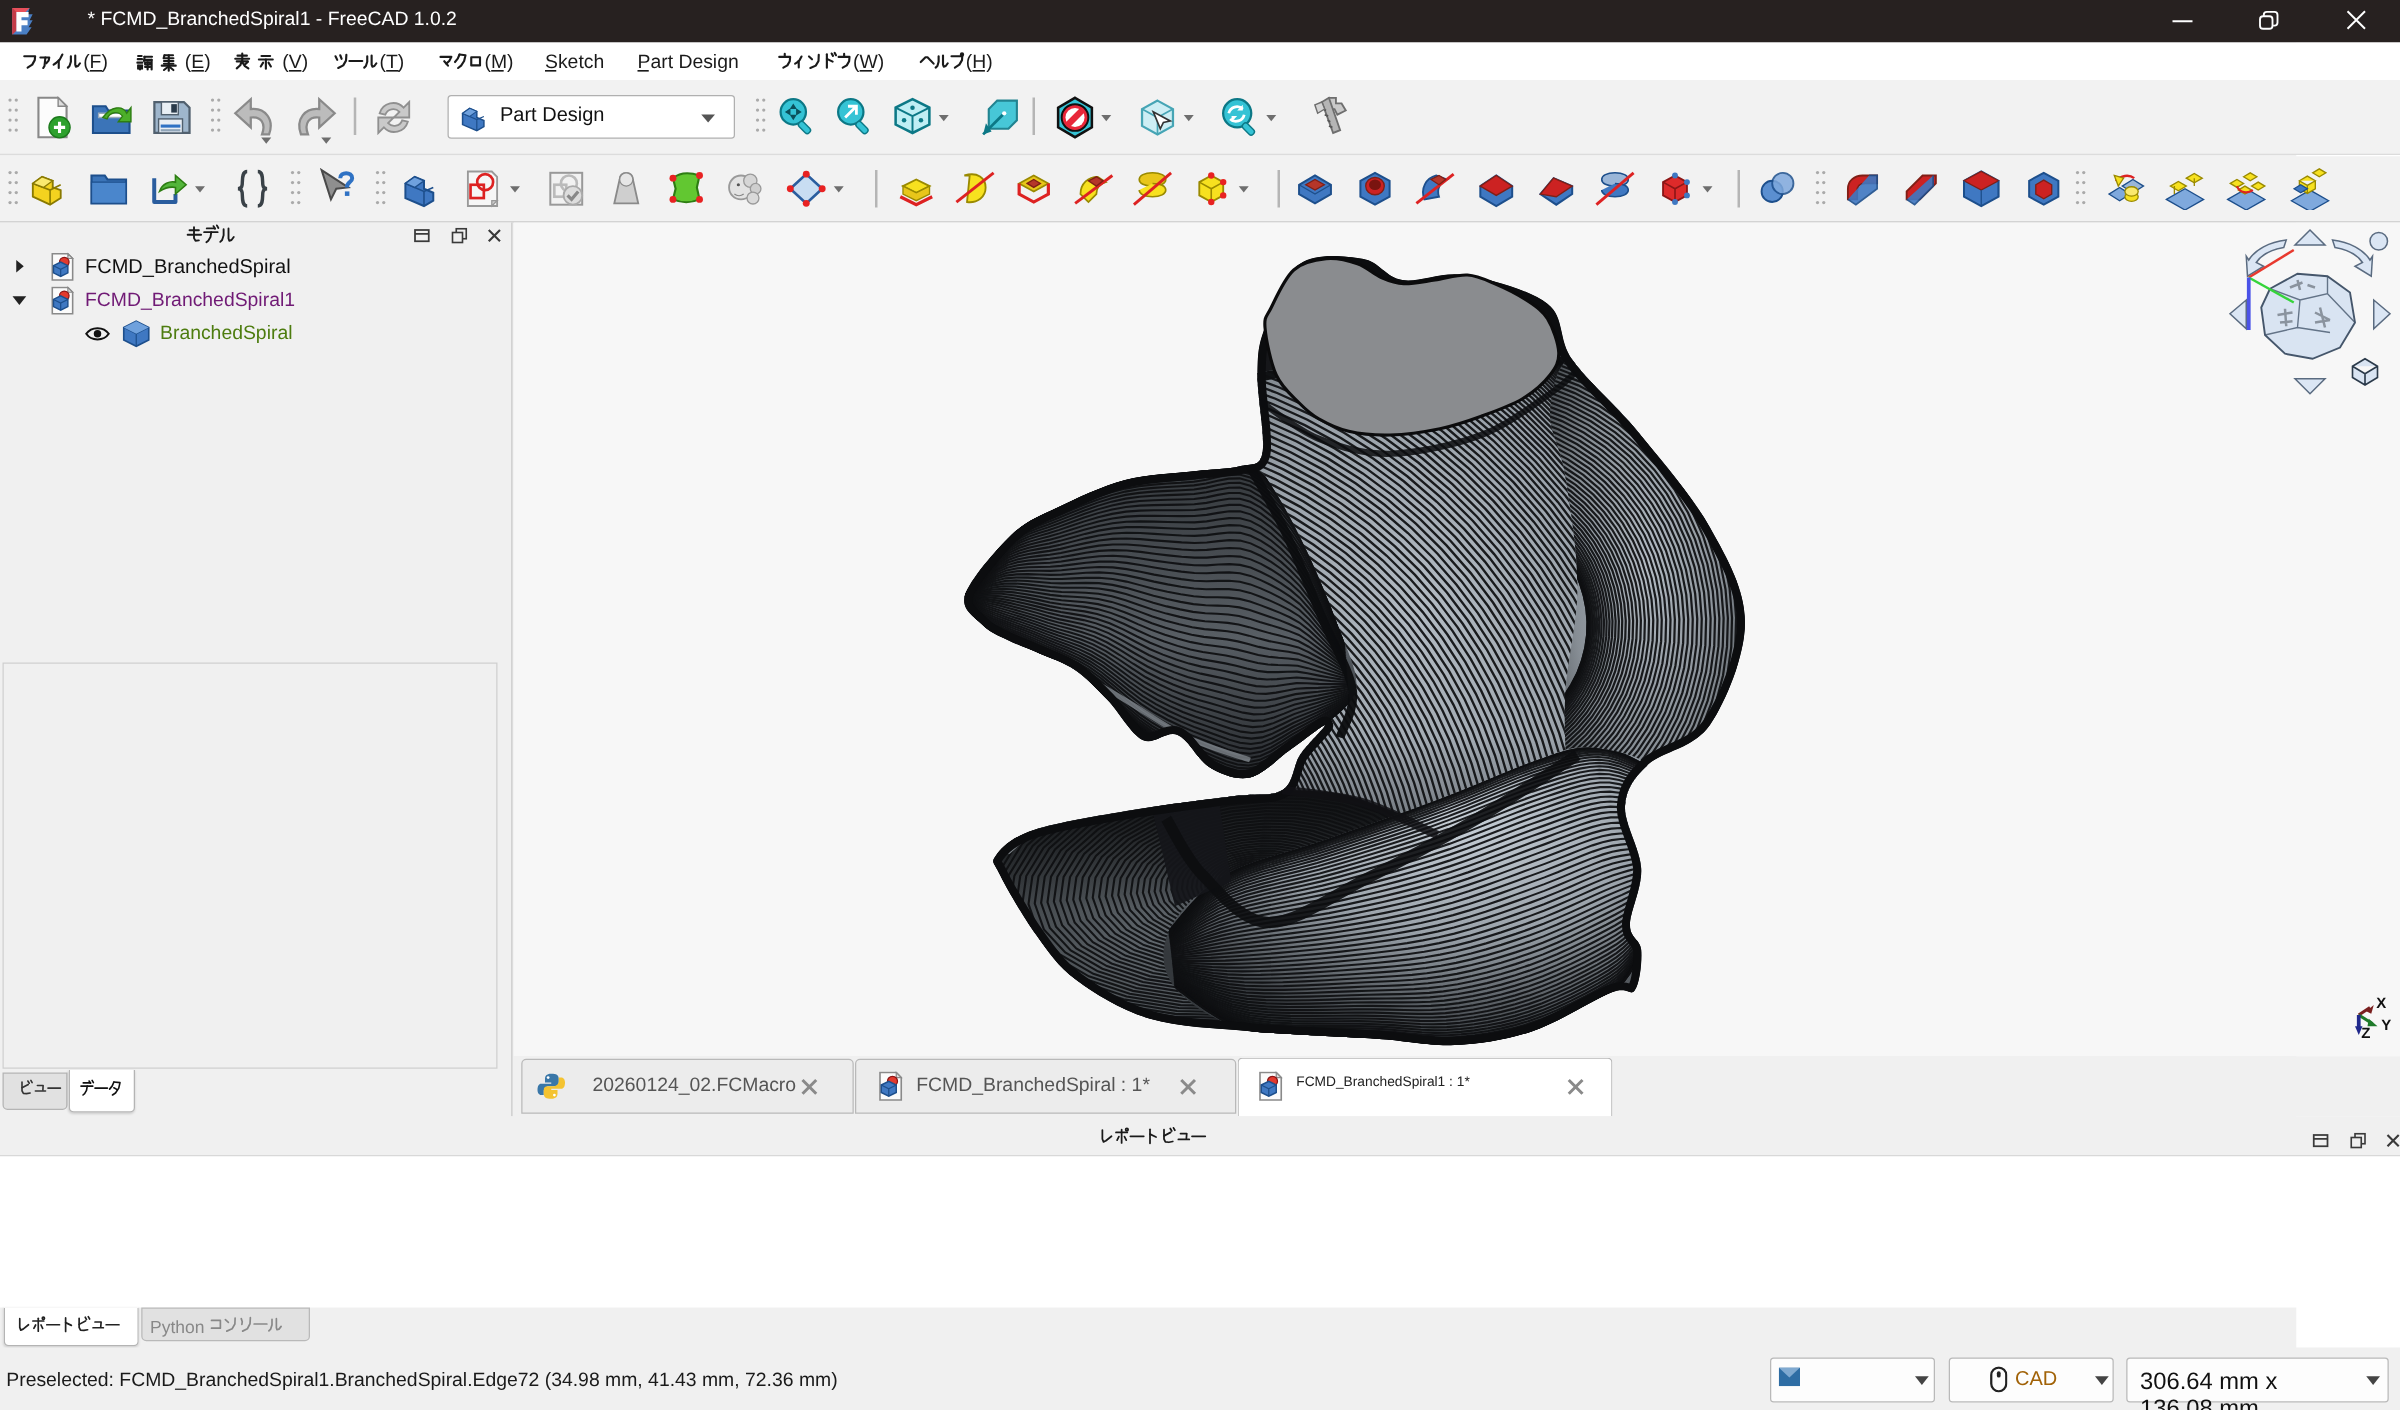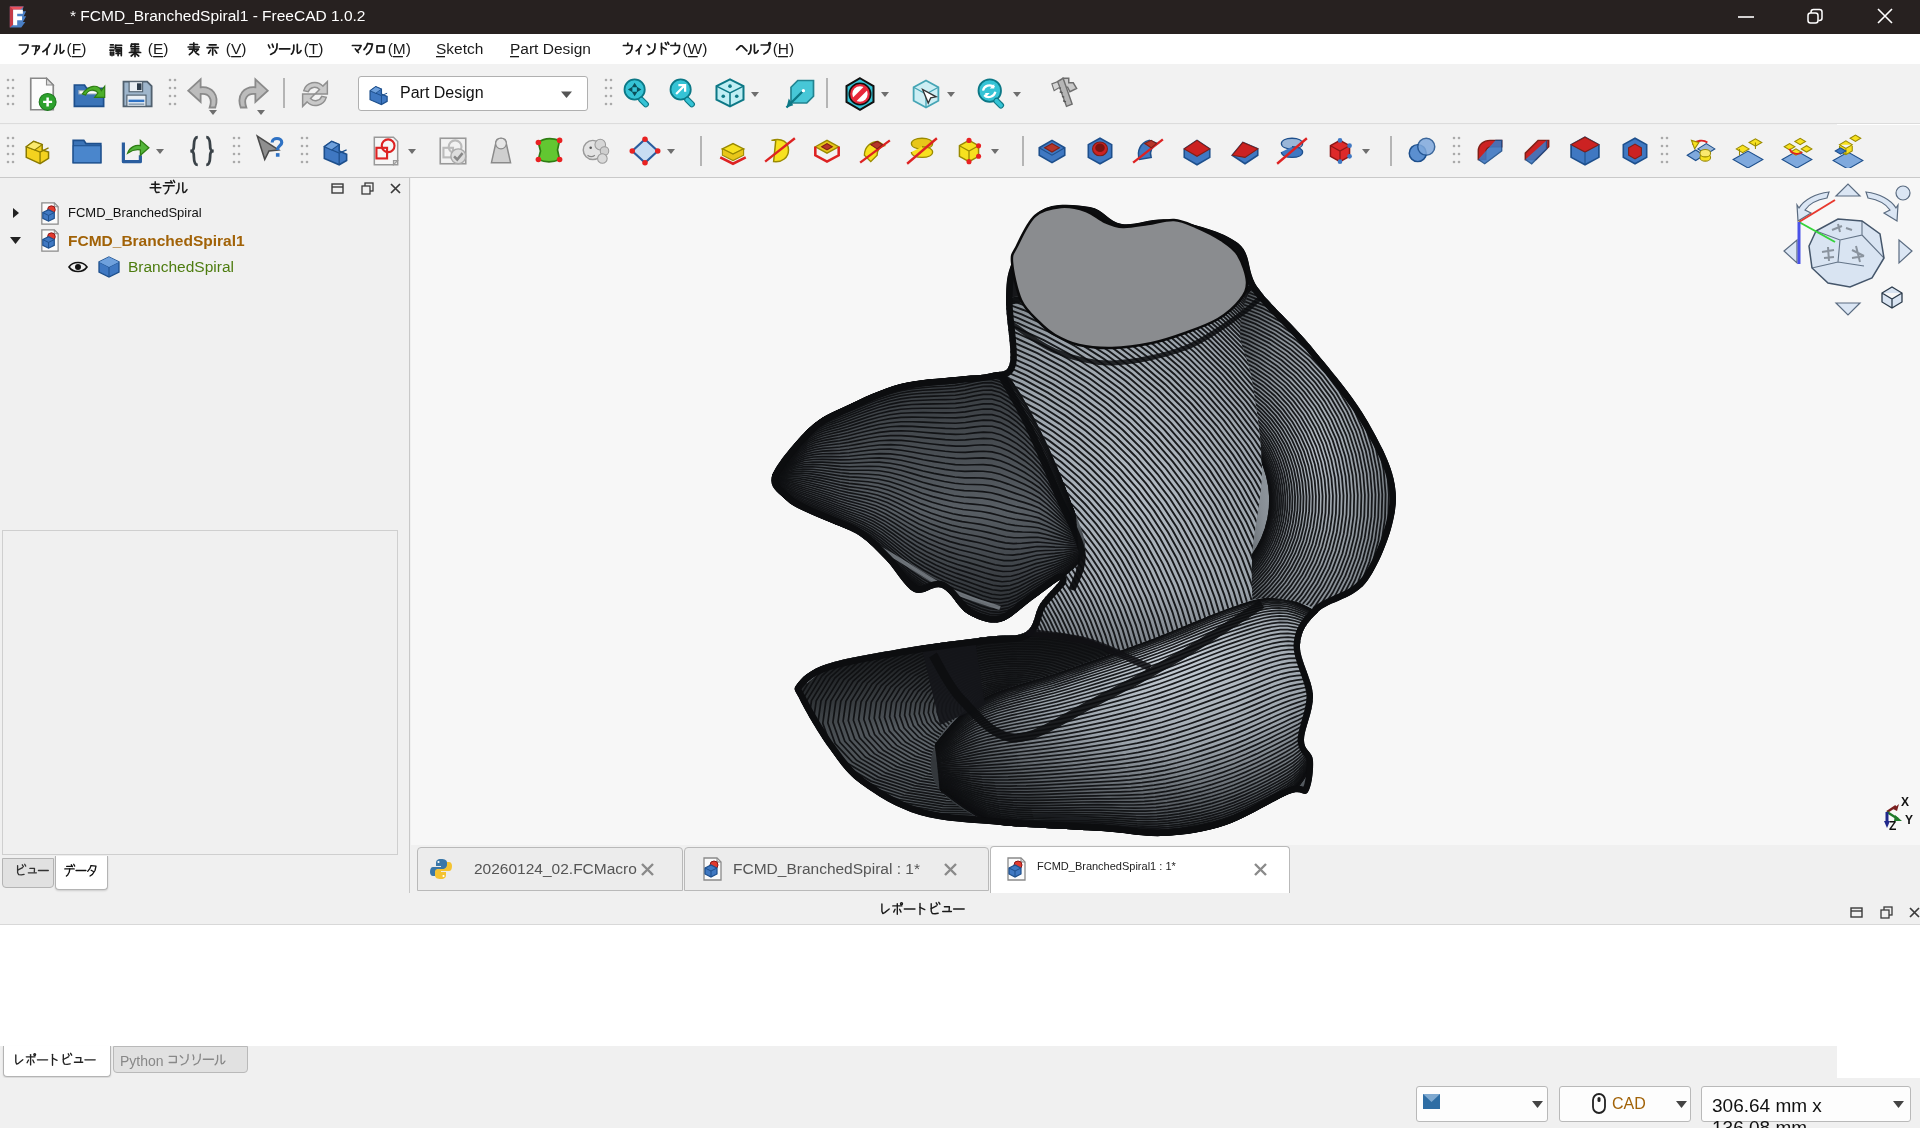--- a/index.html
+++ b/index.html
@@ -526,32 +526,32 @@
     <svg class="abs" style="left:10px;top:206px" width="12" height="14" viewBox="0 0 12 14">
       <path d="M3,2 L9,7 L3,12 Z" fill="#222"></path>
     </svg>
     <svg style="position:absolute;left:38px;top:202px" width="23" height="23" viewBox="0 0 24 24">
 <path d="M4,1 h13 l4,4 v18 h-17 z" fill="#fbfbfb" stroke="#8a8a8a" stroke-width="1.3"></path>
 <path d="M17,1 l4,4 h-4 z" fill="#ddd" stroke="#8a8a8a" stroke-width="1"></path>
 <circle cx="14" cy="8" r="4" fill="#e23a2e" stroke="#8c1616"></circle>
 <path d="M5,11 l6,-3 6,3 v6 l-6,3 -6,-3 z" fill="#3f78c2" stroke="#1d4f8c" stroke-width="1.2"></path>
 <path d="M5,11 l6,3 6,-3 M11,14 v6" stroke="#1d4f8c" fill="none"></path>
     </svg>
-    <div class="abs" style="left:68px;top:205px;font-size:13px;color:#111">FCMD_BranchedSpiral</div>
+    <div class="abs" style="left:68px;top:205px;font-size:16px;color:#111">FCMD_BranchedSpiral</div>
     <svg class="abs" style="left:8px;top:234px" width="15" height="12" viewBox="0 0 15 12">
       <path d="M2,3 L13,3 L7.5,10 Z" fill="#222"></path>
     </svg>
     <svg style="position:absolute;left:38px;top:229px" width="23" height="23" viewBox="0 0 24 24">
 <path d="M4,1 h13 l4,4 v18 h-17 z" fill="#fbfbfb" stroke="#8a8a8a" stroke-width="1.3"></path>
 <path d="M17,1 l4,4 h-4 z" fill="#ddd" stroke="#8a8a8a" stroke-width="1"></path>
 <circle cx="14" cy="8" r="4" fill="#e23a2e" stroke="#8c1616"></circle>
 <path d="M5,11 l6,-3 6,3 v6 l-6,3 -6,-3 z" fill="#3f78c2" stroke="#1d4f8c" stroke-width="1.2"></path>
 <path d="M5,11 l6,3 6,-3 M11,14 v6" stroke="#1d4f8c" fill="none"></path>
     </svg>
-    <div class="abs" style="left:68px;top:232px;font-size:15.5px;font-weight:bold;color:#a16207">FCMD_BranchedSpiral1</div>
+    <div class="abs" style="left:68px;top:232px;font-size:15.5px;font-weight:normal;color:#701a75">FCMD_BranchedSpiral1</div>
     <svg class="abs" style="left:68px;top:259px" width="20" height="16" viewBox="0 0 20 16">
 <path d="M1,8 C5,2 15,2 19,8 C15,14 5,14 1,8 z" fill="none" stroke="#111" stroke-width="1.6"></path>
       <circle cx="10" cy="8" r="3" fill="#111"></circle>
     </svg>
     <svg class="abs" style="left:97px;top:255px" width="24" height="24" viewBox="0 0 24 24">
 <path d="M12,2 L22,7 v10 L12,22 L2,17 V7 z" fill="#3f78c2" stroke="#1d4f8c" stroke-width="1.3"></path>
 <path d="M2,7 L12,12 L22,7 M12,12 V22" stroke="#1d4f8c" fill="none"></path>
 <path d="M12,2 L22,7 L12,12 L2,7 z" fill="#6fa1dd"></path>
     </svg>
     <div class="abs" style="left:128px;top:258px;font-size:15.5px;color:#4d7c0f">BranchedSpiral</div>
@@ -1175,20 +1175,21 @@
       <path d="M169.2,1056.3 L176.3,1056.3 L176.3,1062.5 L169.2,1062.5" fill="none" stroke="#888" stroke-width="1.35" stroke-linecap="round" stroke-linejoin="round"></path>
       <path d="M180.3,1055.7 L182.7,1057.9" fill="none" stroke="#888" stroke-width="1.35" stroke-linecap="round" stroke-linejoin="round"></path>
       <path d="M188.1,1054.4 L187.9,1059.2 L185.7,1063.0 L181.4,1064.9" fill="none" stroke="#888" stroke-width="1.35" stroke-linecap="round" stroke-linejoin="round"></path>
       <path d="M193.0,1054.9 L193.8,1057.4 L193.5,1059.5" fill="none" stroke="#888" stroke-width="1.35" stroke-linecap="round" stroke-linejoin="round"></path>
       <path d="M200.3,1054.1 L200.0,1059.0 L197.9,1063.0 L194.1,1064.9" fill="none" stroke="#888" stroke-width="1.35" stroke-linecap="round" stroke-linejoin="round"></path>
       <path d="M203.3,1059.2 L213.5,1059.2" fill="none" stroke="#888" stroke-width="1.35" stroke-linecap="round" stroke-linejoin="round"></path>
       <path d="M217.6,1055.5 L217.6,1059.9 L216.5,1063.3 L215.1,1064.7" fill="none" stroke="#888" stroke-width="1.35" stroke-linecap="round" stroke-linejoin="round"></path>
       <path d="M221.1,1054.9 L221.1,1062.2 L221.6,1063.8 L223.2,1063.3 L224.9,1061.1" fill="none" stroke="#888" stroke-width="1.35" stroke-linecap="round" stroke-linejoin="round"></path>
     </svg>
     <div class="abs" style="left:0;top:1078px;width:1920px;height:50px;background:#f0f0f0"></div>
+    <div class="abs" style="left:5px;top:1096px;font-size:15.5px;color:#1a1a1a">Preselected: FCMD_BranchedSpiral1.BranchedSpiral.Edge72 (34.98&nbsp;mm, 41.43&nbsp;mm, 72.36&nbsp;mm)</div>
     <div class="abs" style="left:1416px;top:1086px;width:132px;height:36px;background:#fdfdfd;border:1px solid #b9b9b9;border-radius:3px"></div>
     <svg class="abs" style="left:1423px;top:1094px" width="17" height="15" viewBox="0 0 17 15">
       <path d="M0,0 h17 v15 h-17 z" fill="#2e6da4"></path>
       <path d="M0,0 h17 l-8.5,8 z" fill="#7fa9d0"></path>
     </svg>
     <svg class="abs" style="left:1531px;top:1100px" width="13" height="9" viewBox="0 0 13 9">
       <path d="M1,1 L12,1 L6.5,8 Z" fill="#444"></path>
     </svg>
     <div class="abs" style="left:1559px;top:1086px;width:132px;height:36px;background:#fdfdfd;border:1px solid #b9b9b9;border-radius:3px"></div>
     <svg class="abs" style="left:1592px;top:1093px" width="14" height="21" viewBox="0 0 14 21">

